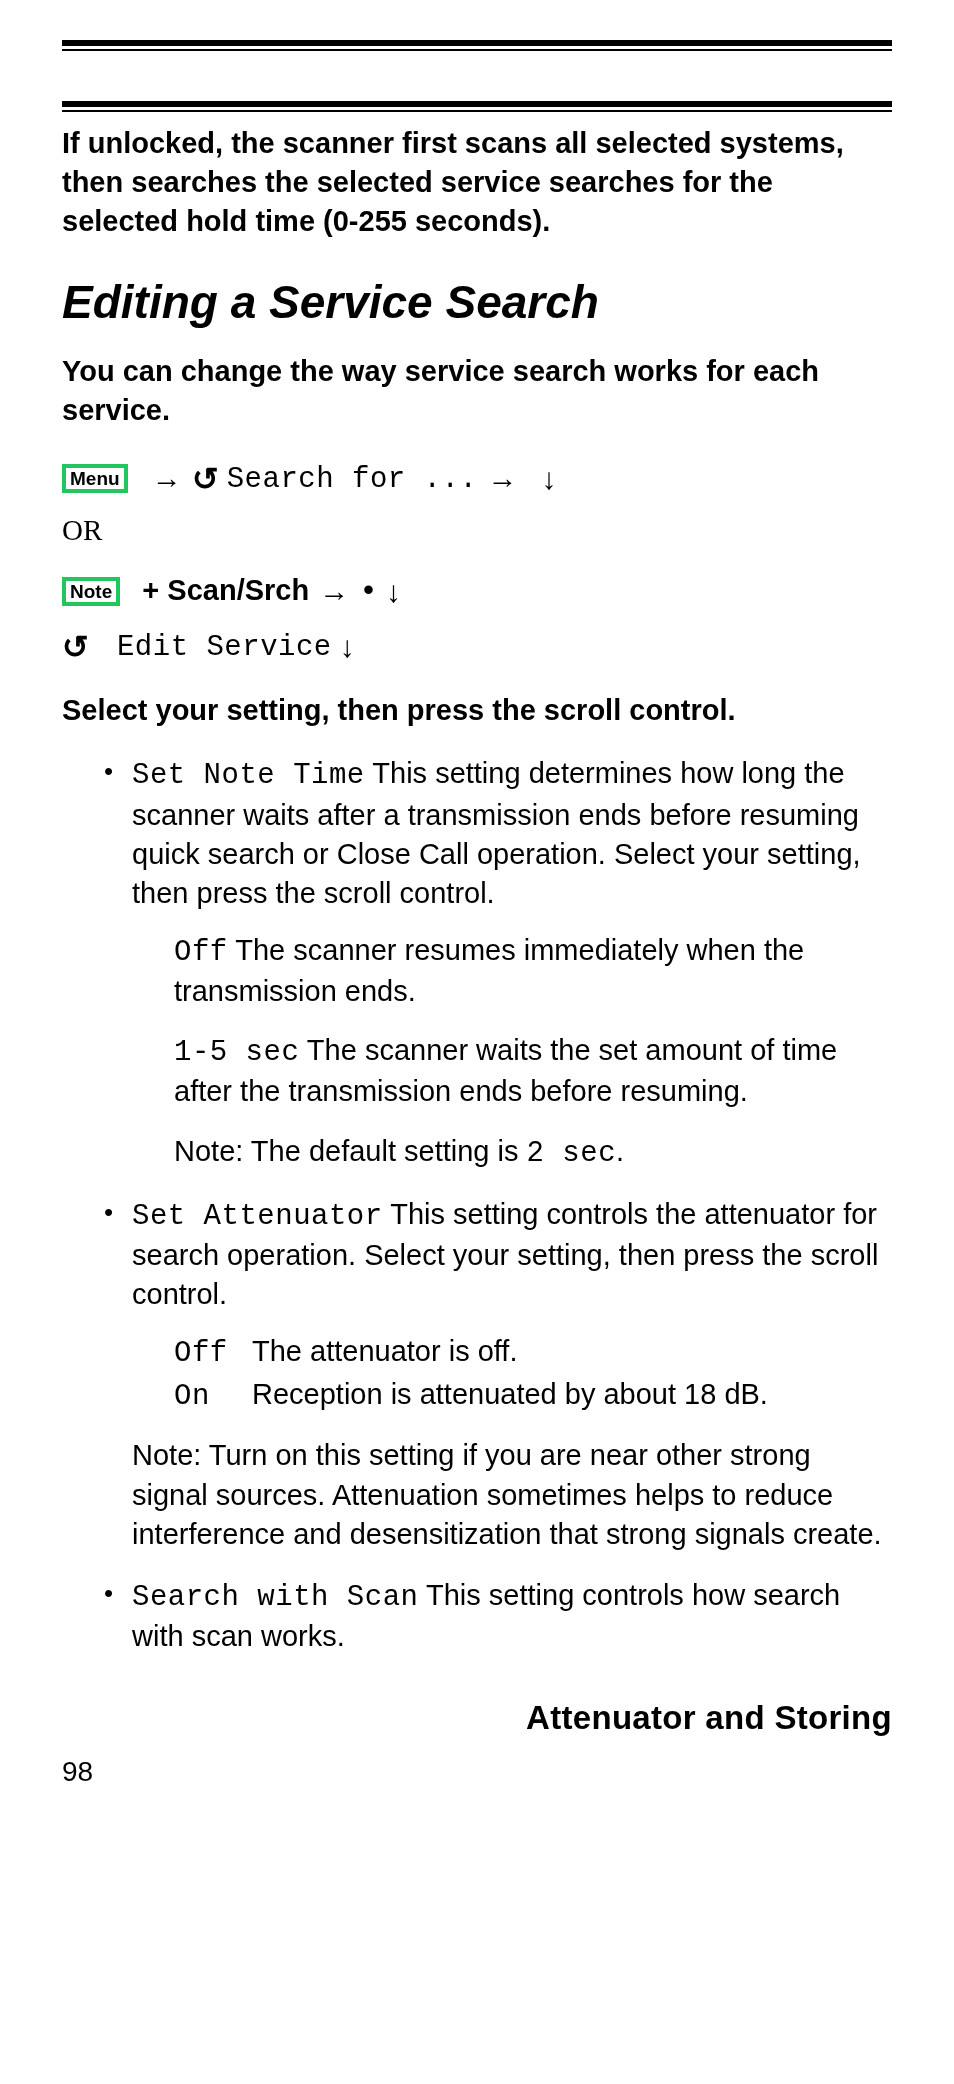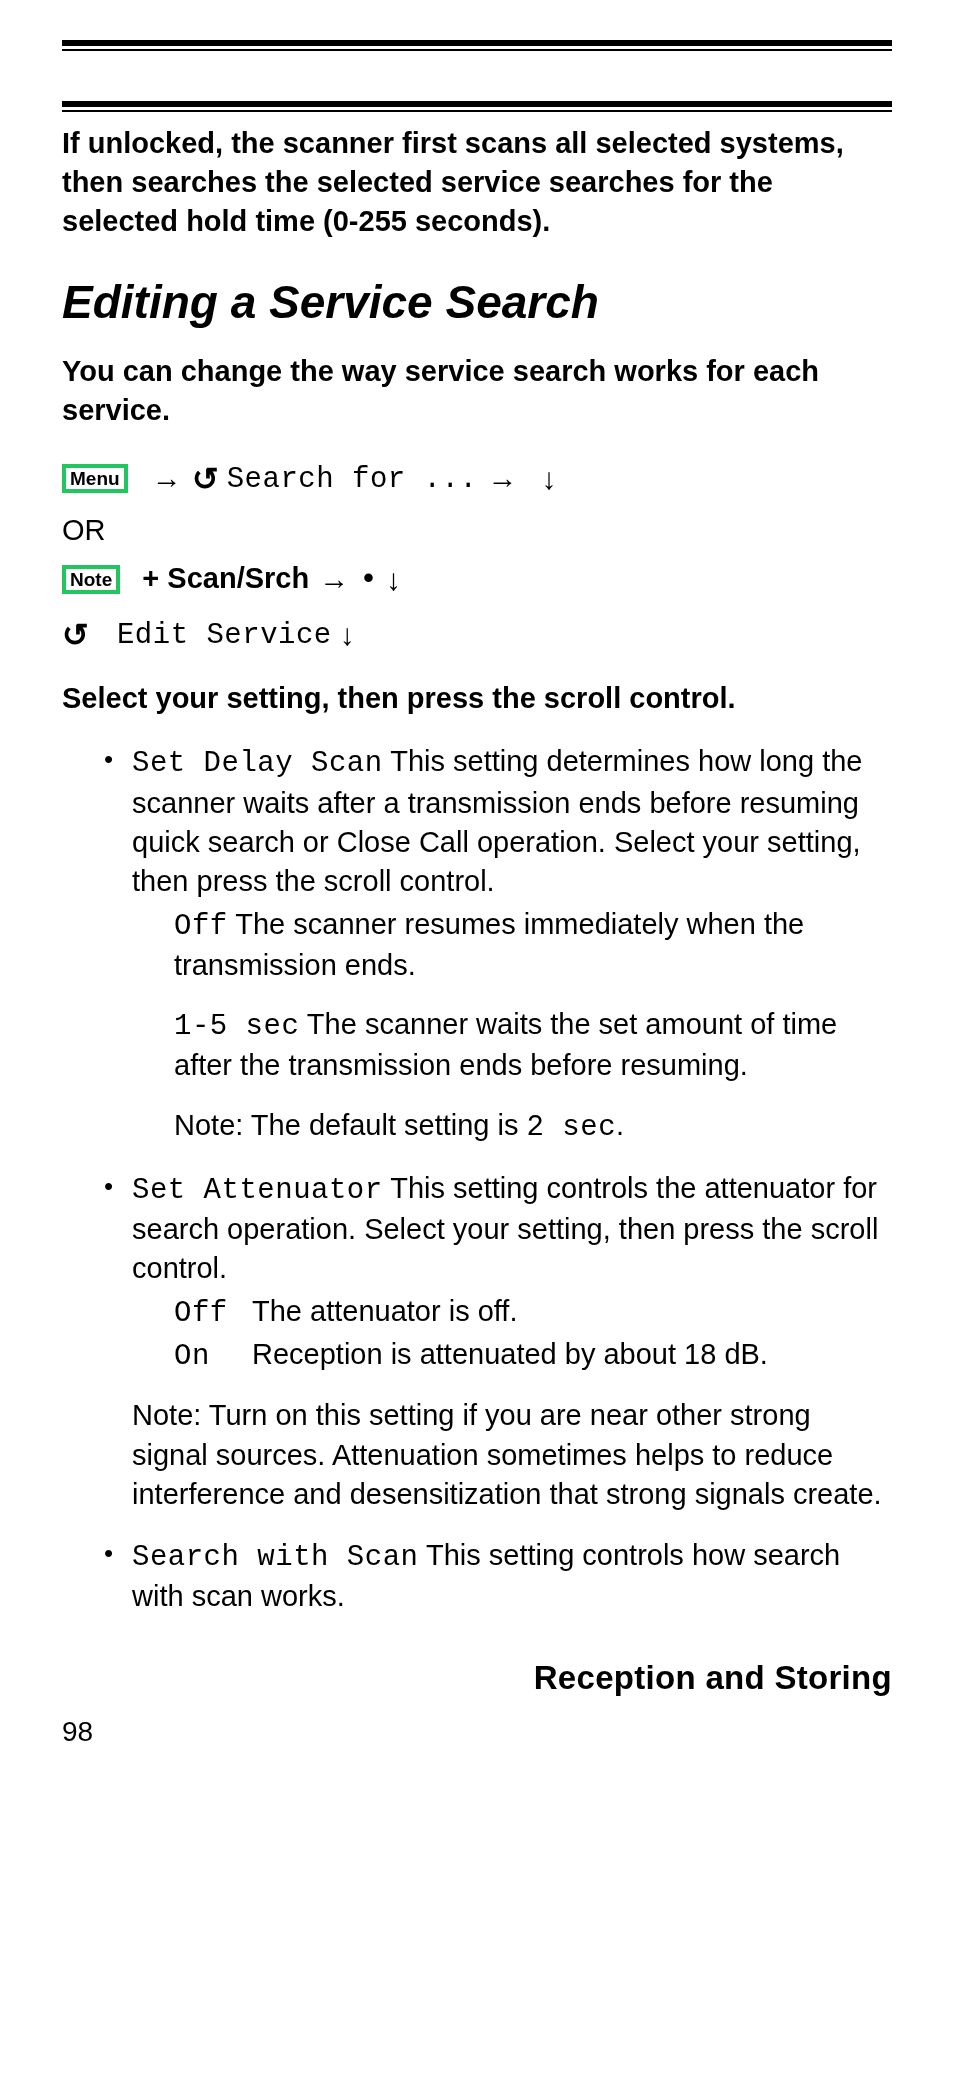--- a/index.html
+++ b/index.html
@@ -54,29 +54,29 @@
     transform: scaleX(-1);
   }
   .dot-mid {
     display: inline-block;
     font-weight: bold;
     font-size: 30px;
     vertical-align: 0px;
     padding: 0 4px;
   }
   .nav-line { margin-bottom: 6px; line-height: 1.6; }
-  .or-line { margin: 6px 0 4px 0; }
+  .or-line { margin: 6px 0 16px 0; font-family: Liberation Serif, serif; }
   .bold { font-weight: bold; }
   ul.bullets { list-style: none; margin: 18px 0 0 42px; }
   ul.bullets > li { position: relative; padding-left: 28px; margin-bottom: 22px; }
   ul.bullets > li::before {
     content: "•"; position: absolute; left: 0; top: 0;
     font-size: 26px; line-height: 1.35;
   }
-  .sub { margin: 4px 0 0 42px; }
+  .sub { margin: 18px 0 0 42px; }
   .sub .subitem { margin-bottom: 20px; }
   .note-block { margin: 18px 0 0 32px; }
   .footer-title {
     text-align: right;
     font-weight: bold;
     font-size: 33px;
     margin-top: 40px;
     letter-spacing: 0.3px;
   }
   .page-no { margin-top: 12px; font-size: 28px; }
@@ -128,21 +128,21 @@
   <span class="seq-gap"></span><span class="seq-gap"></span>
   <span class="mono">Edit Service</span>
   <span class="arrow-down">↓</span>
 </div>
 
 <p class="para">Select your setting, then press the scroll control.</p>
 
 <ul class="bullets">
 
   <li>
-    <span class="mono">Set Delay Scan</span><span> This setting determines how long the scanner waits after a transmission ends before resuming quick search or Close Call operation. Select your setting, then press the scroll control.</span>
+    <span class="mono">Set Note Time</span><span> This setting determines how long the scanner waits after a transmission ends before resuming quick search or Close Call operation. Select your setting, then press the scroll control.</span>
 
     <div class="sub">
       <div class="subitem">
         <span class="mono">Off</span><span>  The scanner resumes immediately when the transmission ends.</span>
       </div>
       <div class="subitem">
         <span class="mono">1-5 sec</span><span>  The scanner waits the set amount of time after the transmission ends before resuming.</span>
       </div>
       <div class="subitem">
         <span>Note: The default setting is </span><span class="mono">2 sec</span><span>.</span>
@@ -165,15 +165,15 @@
     <div class="note-block" style="margin-left:0;">
       <p>Note: Turn on this setting if you are near other strong signal sources. Attenuation sometimes helps to reduce interference and desensitization that strong signals create.</p>
     </div>
   </li>
 
   <li>
     <span class="mono">Search with Scan</span><span> This setting controls how search with scan works.</span>
   </li>
 </ul>
 
-<div class="footer-title">Reception and Storing</div>
+<div class="footer-title">Attenuator and Storing</div>
 
 <div class="page-no">98</div>
 
 </body></html>

